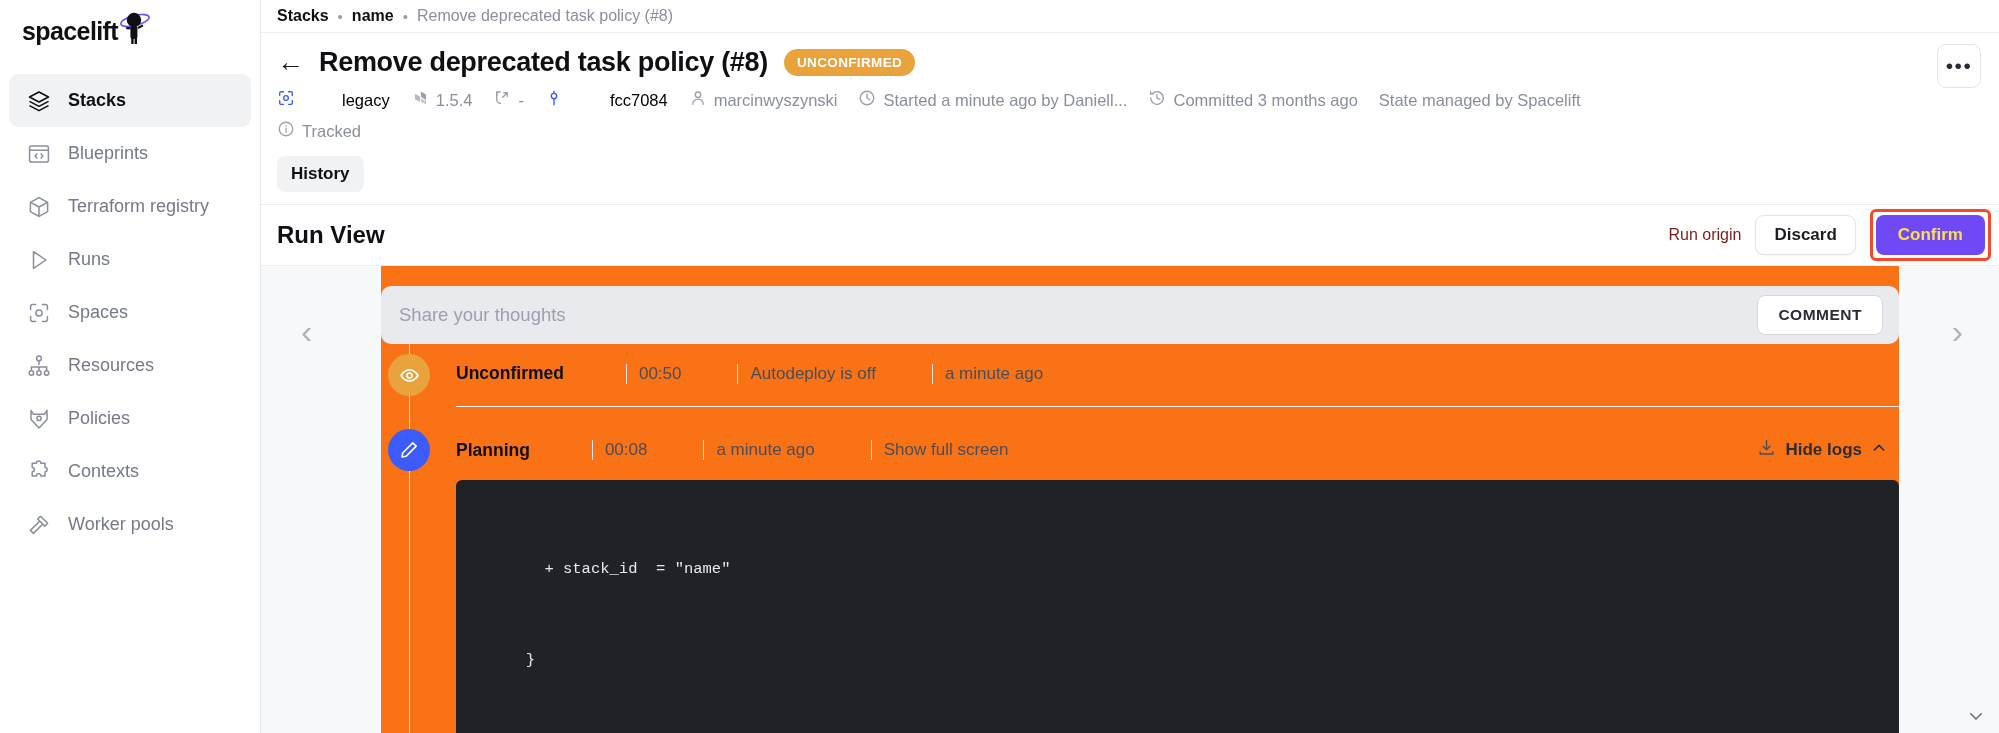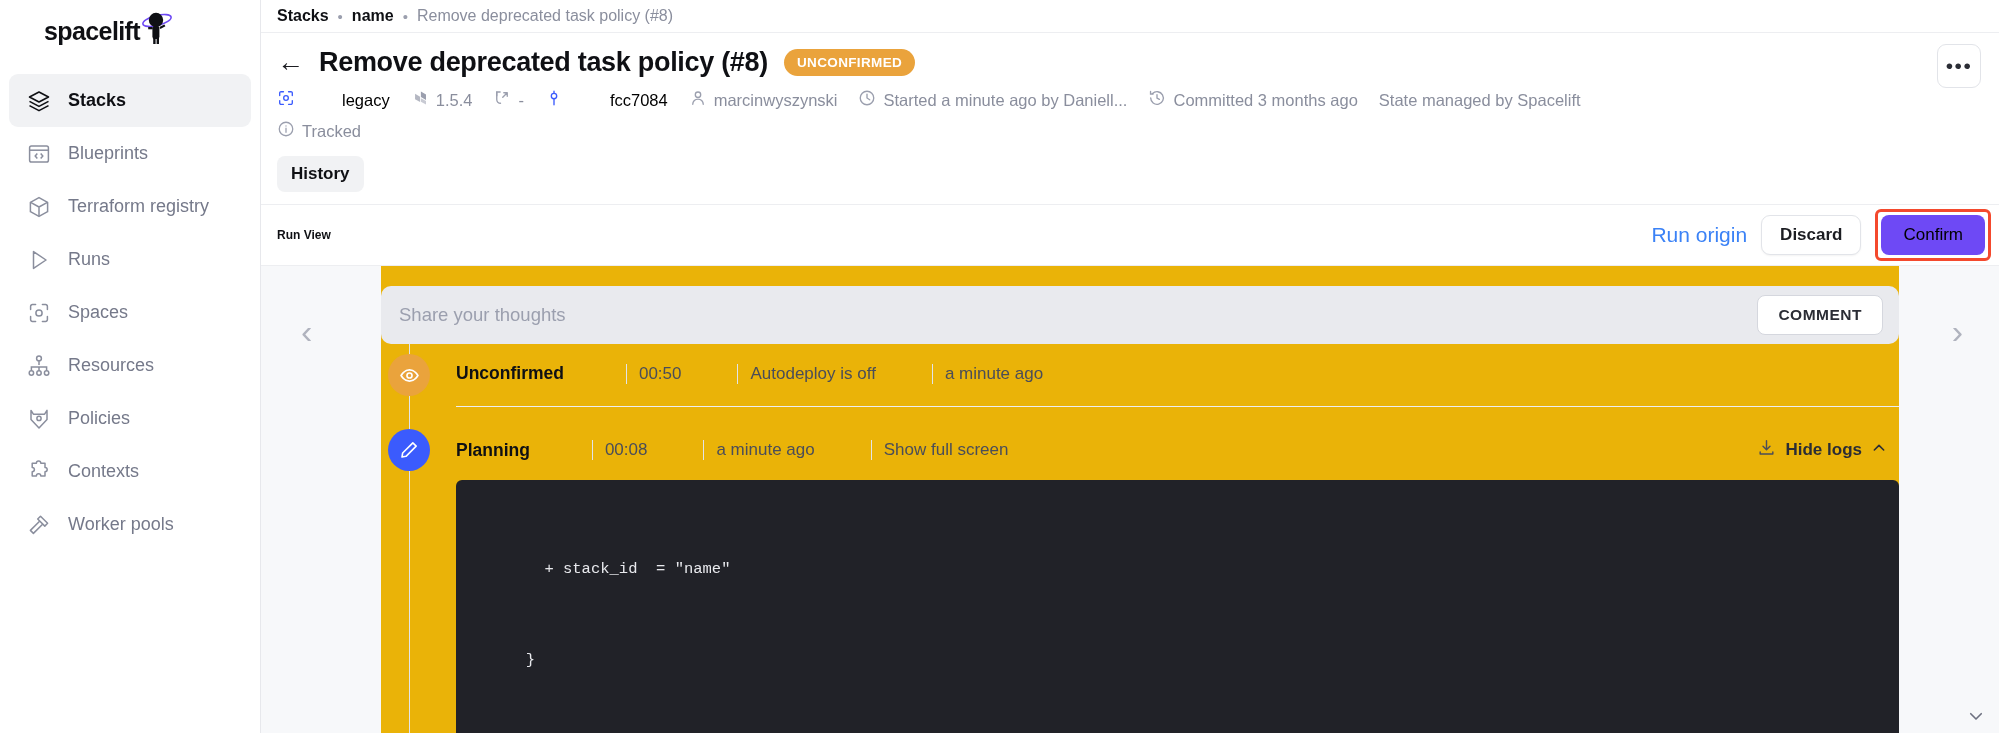--- a/index.html
+++ b/index.html
@@ -19,21 +19,20 @@
     padding: 0;
     position: relative;
   }
   .logo-wrap {
     height: 62px; display: flex; align-items: center;
     padding-left: 22px;
   }
   .logo-text {
     font-size: 25px; font-weight: 700; color: #0f1014;
     letter-spacing: -0.6px;
-    margin-left: 22px;
   }
   .logo-mark { margin-left: -4px; display: inline-block; vertical-align: middle; }
   .nav { margin-top: 12px; }
   .nav-item {
     display: flex; align-items: center; gap: 17px;
     height: 53px; margin: 0 9px; padding-left: 17px;
     border-radius: 9px;
     color: #75798a; font-size: 18px; font-weight: 400;
     cursor: pointer;
   }
@@ -93,52 +92,52 @@
     display: inline-flex; align-items: center; gap: 6px;
   }
   .chip-plus { color: #9b9fae; font-weight: 400; font-size: 17px; }
 
   .divider { height: 1px; background: #edeef1; width: 100%; }
 
   .runview-bar {
     height: 60px; display: flex; align-items: center; justify-content: space-between;
     padding: 0 18px 0 16px; background: #fff;
   }
-  .runview-title { font-size: 12px; font-weight: 700; color: #0f1014; }
+  .runview-title { font-size: 24px; font-weight: 700; color: #0f1014; }
   .runview-actions { display: flex; align-items: center; gap: 14px; }
-  .link-btn { color: #3b82f6; font-size: 21px; cursor: pointer; }
+  .link-btn { color: #7f1d1d; font-size: 16px; cursor: pointer; }
   .btn-discard {
     border: 1px solid #e2e4e9; border-radius: 9px; background: #fff;
     padding: 9px 18px; font-size: 17px; font-weight: 700; color: #1c1d22; cursor: pointer;
     box-shadow: 0 1px 2px rgba(15,16,20,.05);
   }
   .confirm-wrap {
     border: 3px solid #f4492d; border-radius: 6px; padding: 3px;
     margin-right: -10px;
   }
   .btn-confirm {
     background: #6e49f5; border: none; border-radius: 8px;
-    padding: 10px 22px; font-size: 17px; font-weight: 400; color: #000000; cursor: pointer;
+    padding: 10px 22px; font-size: 17px; font-weight: 700; color: #fde047; cursor: pointer;
   }
 
   
   .body-area {
     flex: 1; background: #f7f8fa; position: relative; overflow: hidden;
     border-top: 1px solid #edeef1;
   }
   .arrow-left, .arrow-right {
     position: absolute; top: 48px; font-size: 34px; color: #b0b3be; cursor: pointer; font-weight: 300;
     line-height: 1;
   }
   .arrow-left { left: 40px; }
   .arrow-right { right: 36px; }
 
   .timeline-card {
     position: absolute; left: 120px; right: 100px; top: 0; bottom: 0;
-    background: #eab308;
+    background: #f97316;
   }
   .comment-box {
     position: absolute; left: 0; right: 0; top: 20px;
     background: #e9eaee; border-radius: 10px;
     height: 58px; display: flex; align-items: center; justify-content: space-between;
     padding: 0 16px 0 18px;
   }
   .comment-placeholder { color: #9b9fae; font-size: 18.5px; }
   .btn-comment {
     background: #fff; border: 1px solid #d5d7de; border-radius: 8px;

